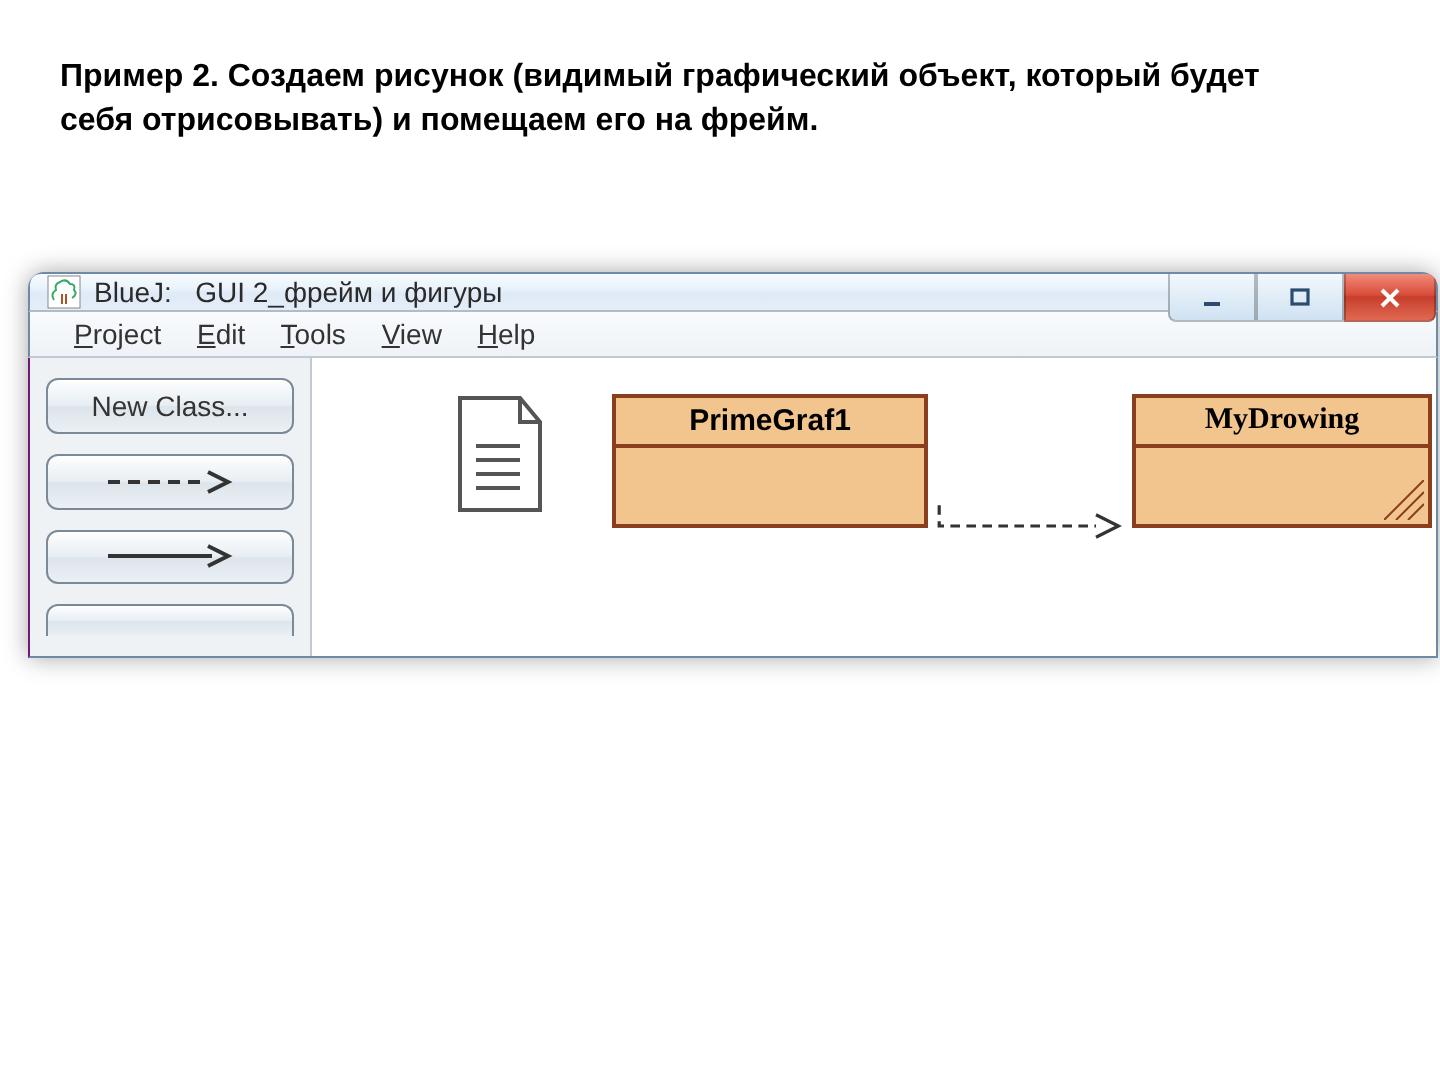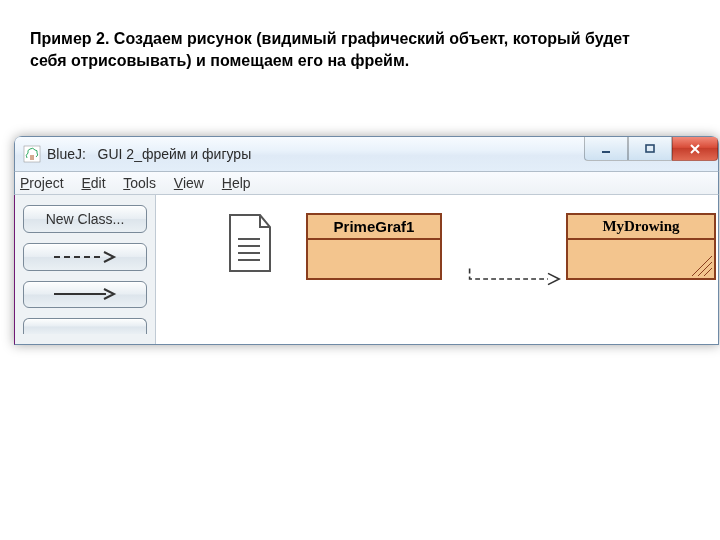--- a/index.html
+++ b/index.html
@@ -25,21 +25,21 @@
     position: absolute;
     left: 14px;
     top: 136px;
     width: 705px;
     background: #fff;
     border-radius: 8px 8px 0 0;
     box-shadow: 0 0 12px rgba(0,0,0,0.35);
     overflow: hidden;
   }
   .titlebar {
-    height: 36px;
+    height: 20px;
     background: linear-gradient(180deg,#f7fbff 0%,#e9f2fb 40%,#dfeaf6 55%,#e3eef9 100%);
     border: 1px solid #6f8aa6;
     border-bottom: 1px solid #b0bdc9;
     display: flex;
     align-items: center;
     padding-left: 8px;
     border-radius: 6px 6px 0 0;
     position: relative;
   }
   .app-icon {
@@ -77,21 +77,21 @@
   .win-close {
     background: linear-gradient(180deg,#f28b7a,#d94e3a 45%,#c63f2c 50%,#e06851);
     border-radius: 0 0 4px 0;
     width: 46px;
   }
   .menubar {
     background: linear-gradient(180deg,#f9fbfe,#eef2f6);
     border-left: 1px solid #6f8aa6;
     border-right: 1px solid #6f8aa6;
     border-bottom: 1px solid #c0cad4;
-    padding: 3px 5px;
+    padding: 3px 22px;
     font-size: 14px;
     color: #333;
   }
   .menu-item { margin-right: 14px; cursor: default; }
   .menu-item .ul { text-decoration: underline; }
   .work {
     border-left: 1px solid #701a75;
     border-right: 1px solid #6f8aa6;
     border-bottom: 1px solid #6f8aa6;
     height: 150px;
@@ -139,21 +139,21 @@
   }
   .class-box .name {
     border-bottom: 2px solid #8a3e1e;
     text-align: center;
     padding: 3px 6px;
     background: #f3c58e;
   }
   .class-box .body { height: 38px; position: relative; }
   .prime {
     left: 150px; top: 18px;
-    width: 136px;
+    width: 158px;
   }
   .mydrow {
     left: 410px; top: 18px;
     width: 150px;
     font-family: Liberation Serif, serif;
   }
   .hatch {
     position: absolute;
     right: 2px; bottom: 2px;
     width: 20px; height: 20px;

